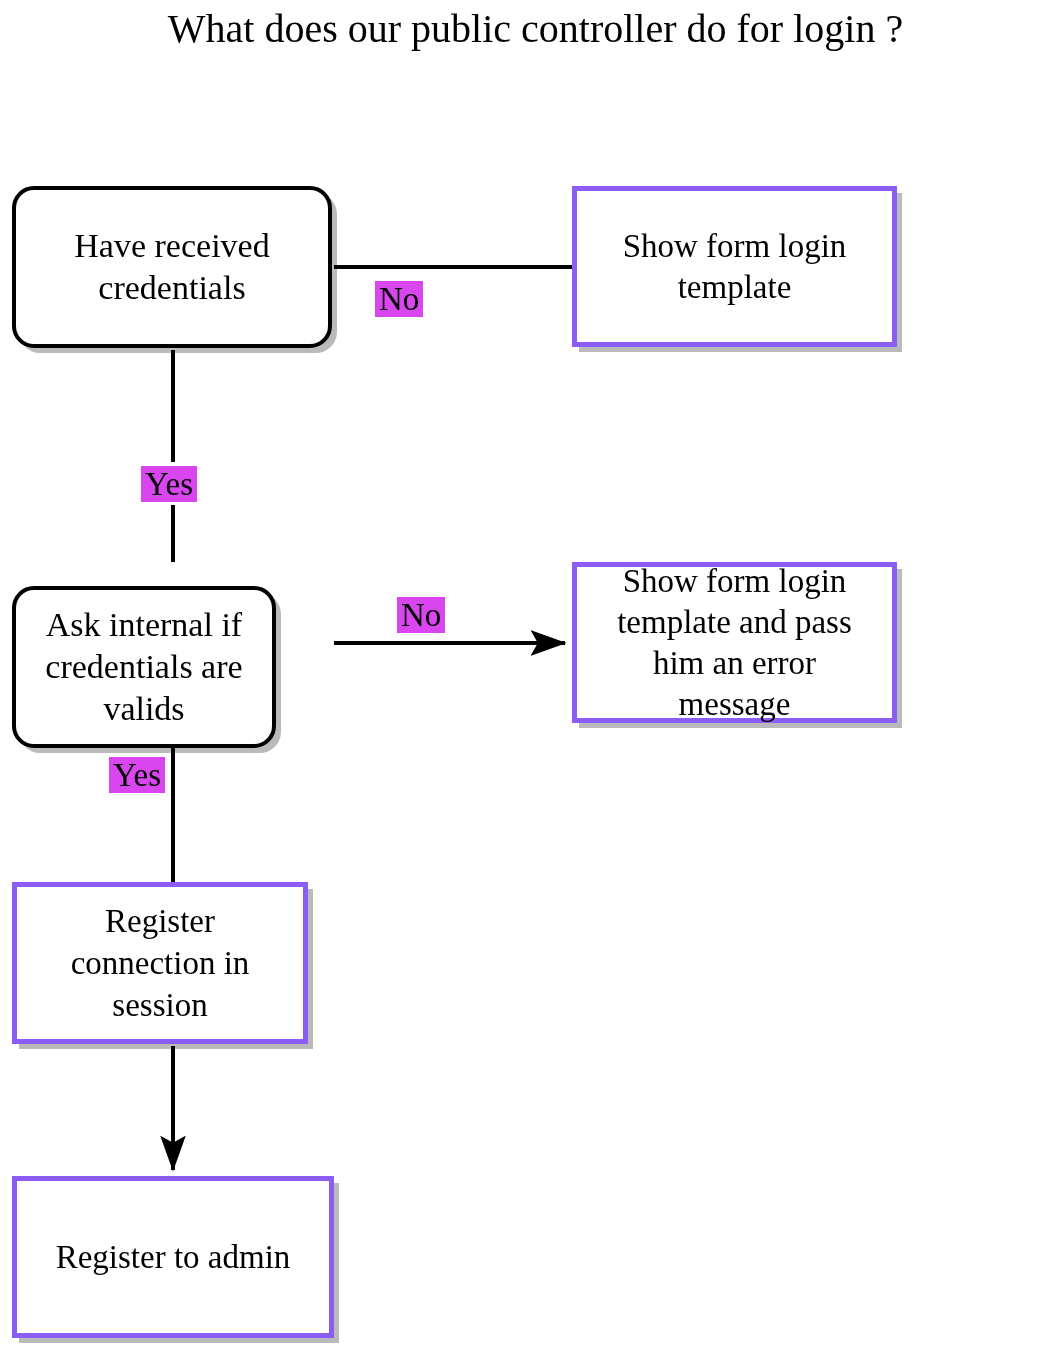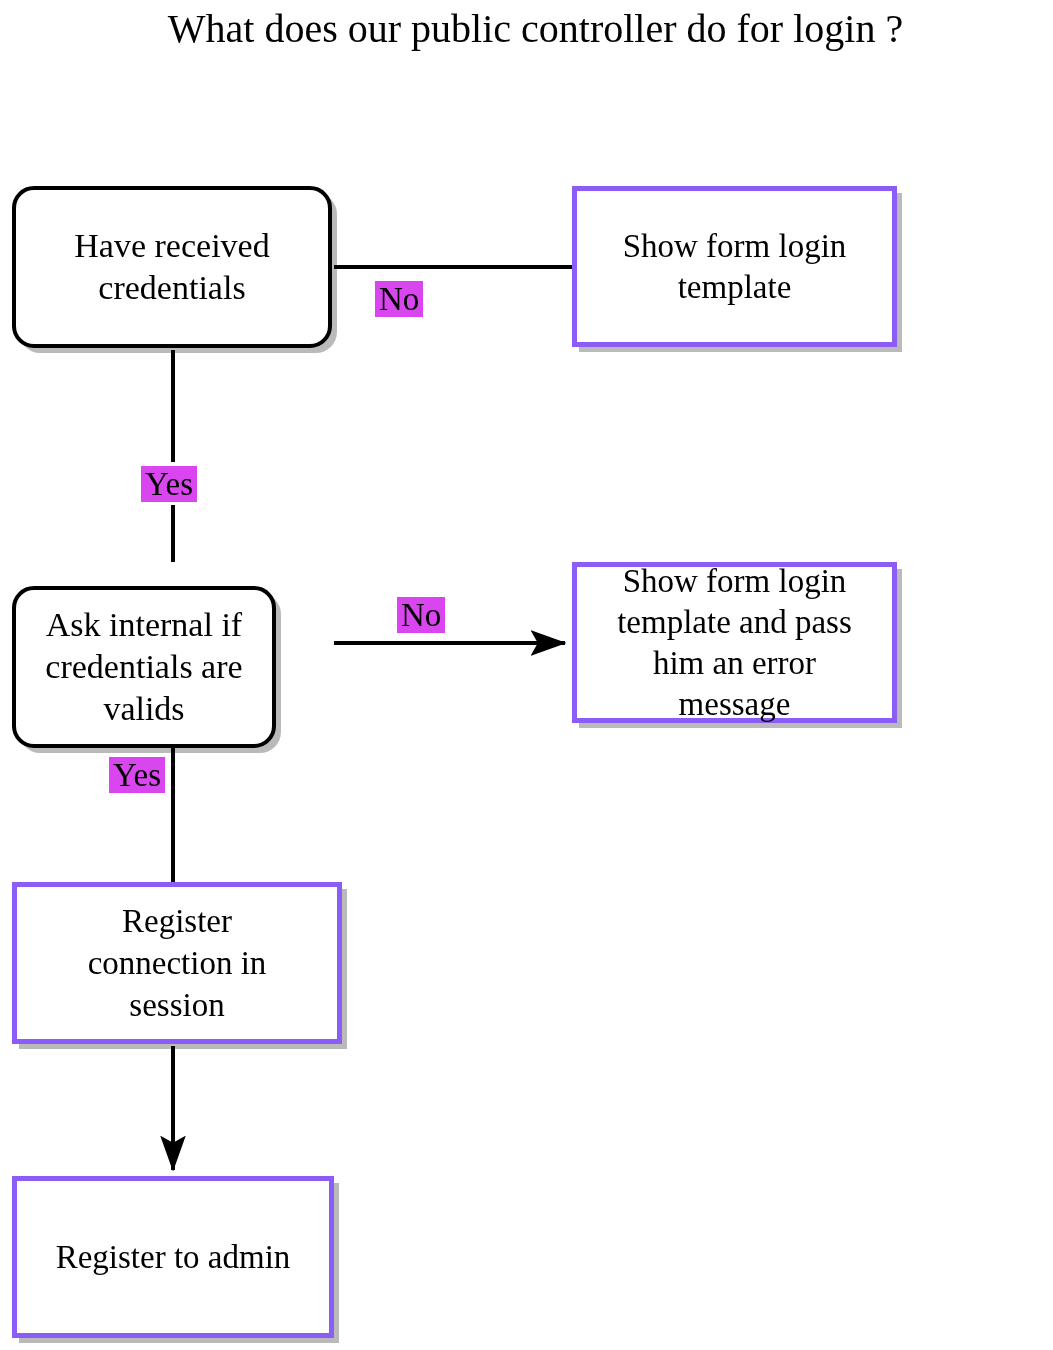--- a/index.html
+++ b/index.html
@@ -84,21 +84,21 @@
     line-height: 36px;
     white-space: nowrap;
     padding: 0 4px;
   }
 
   
   #node-have-credentials { left: 3px;   top: 186px;  width: 320px; height: 162px; font-size: 34px; line-height: 42px; }
   #node-show-form        { left: 563px; top: 186px;  width: 325px; height: 161px; font-size: 33px; line-height: 41px; }
   #node-ask-internal     { left: 3px;   top: 562px;  width: 264px; height: 162px; font-size: 34px; line-height: 42px; margin-top: 24px; }
   #node-show-form-error  { left: 563px; top: 562px;  width: 325px; height: 161px; font-size: 33px; line-height: 41px; }
-  #node-register         { left: 3px;   top: 882px;  width: 330px; height: 162px; font-size: 33px; line-height: 42px; }
+  #node-register         { left: 3px;   top: 882px;  width: 296px; height: 162px; font-size: 33px; line-height: 42px; }
   #node-redirect         { left: 3px;   top: 1176px; width: 322px; height: 162px; font-size: 33px; line-height: 42px; }
 
   #label-no-1  { left: 366px; top: 281px; }
   #label-yes-1 { left: 132px; top: 466px; }
   #label-no-2  { left: 388px; top: 597px; }
   #label-yes-2 { left: 100px; top: 757px; }
 </style>
 </head>
 <body>
 

